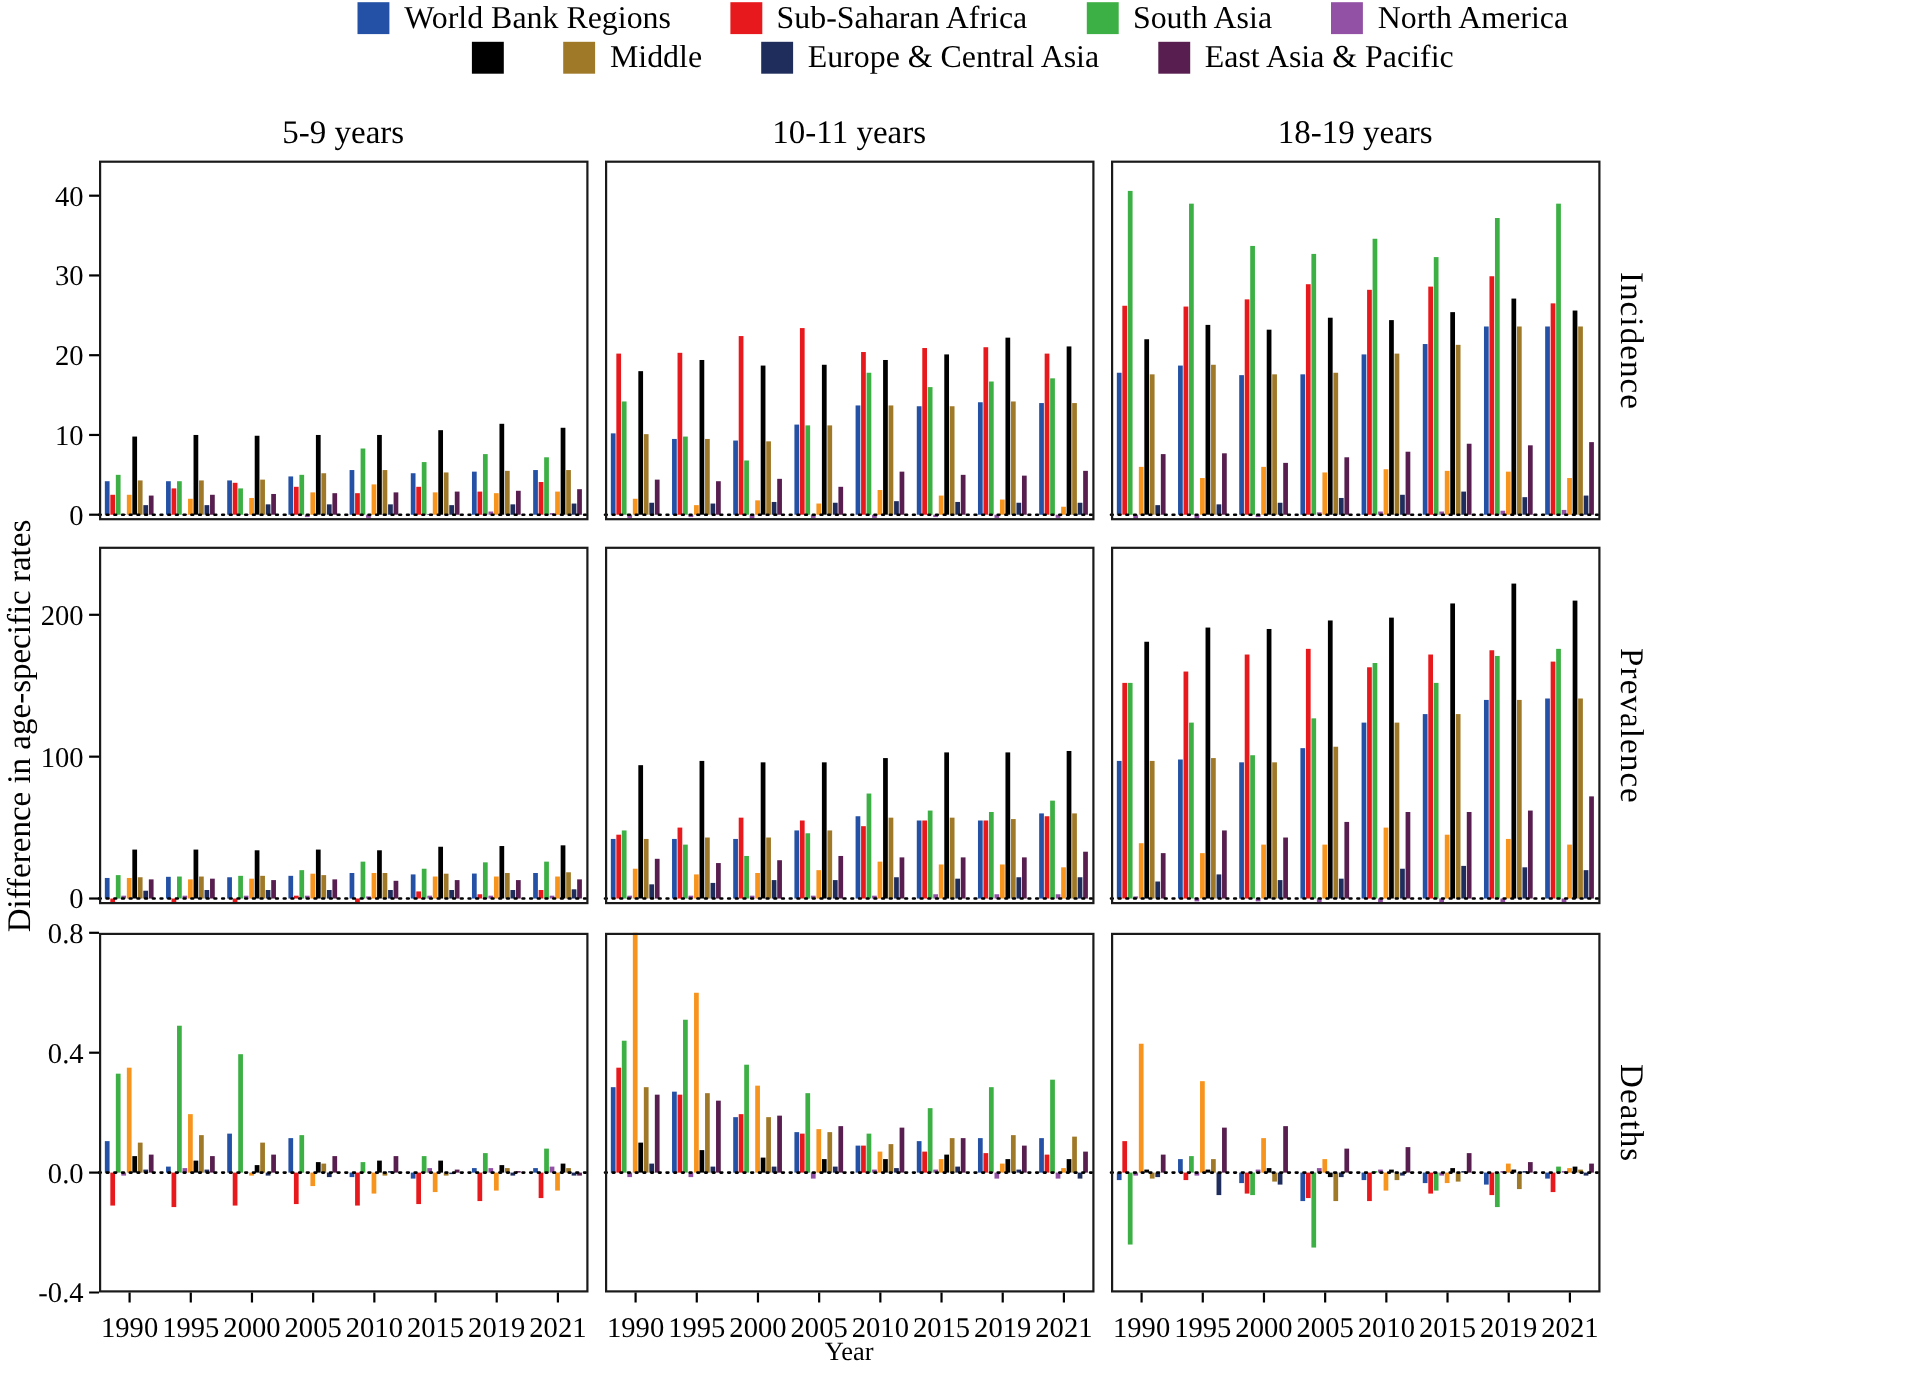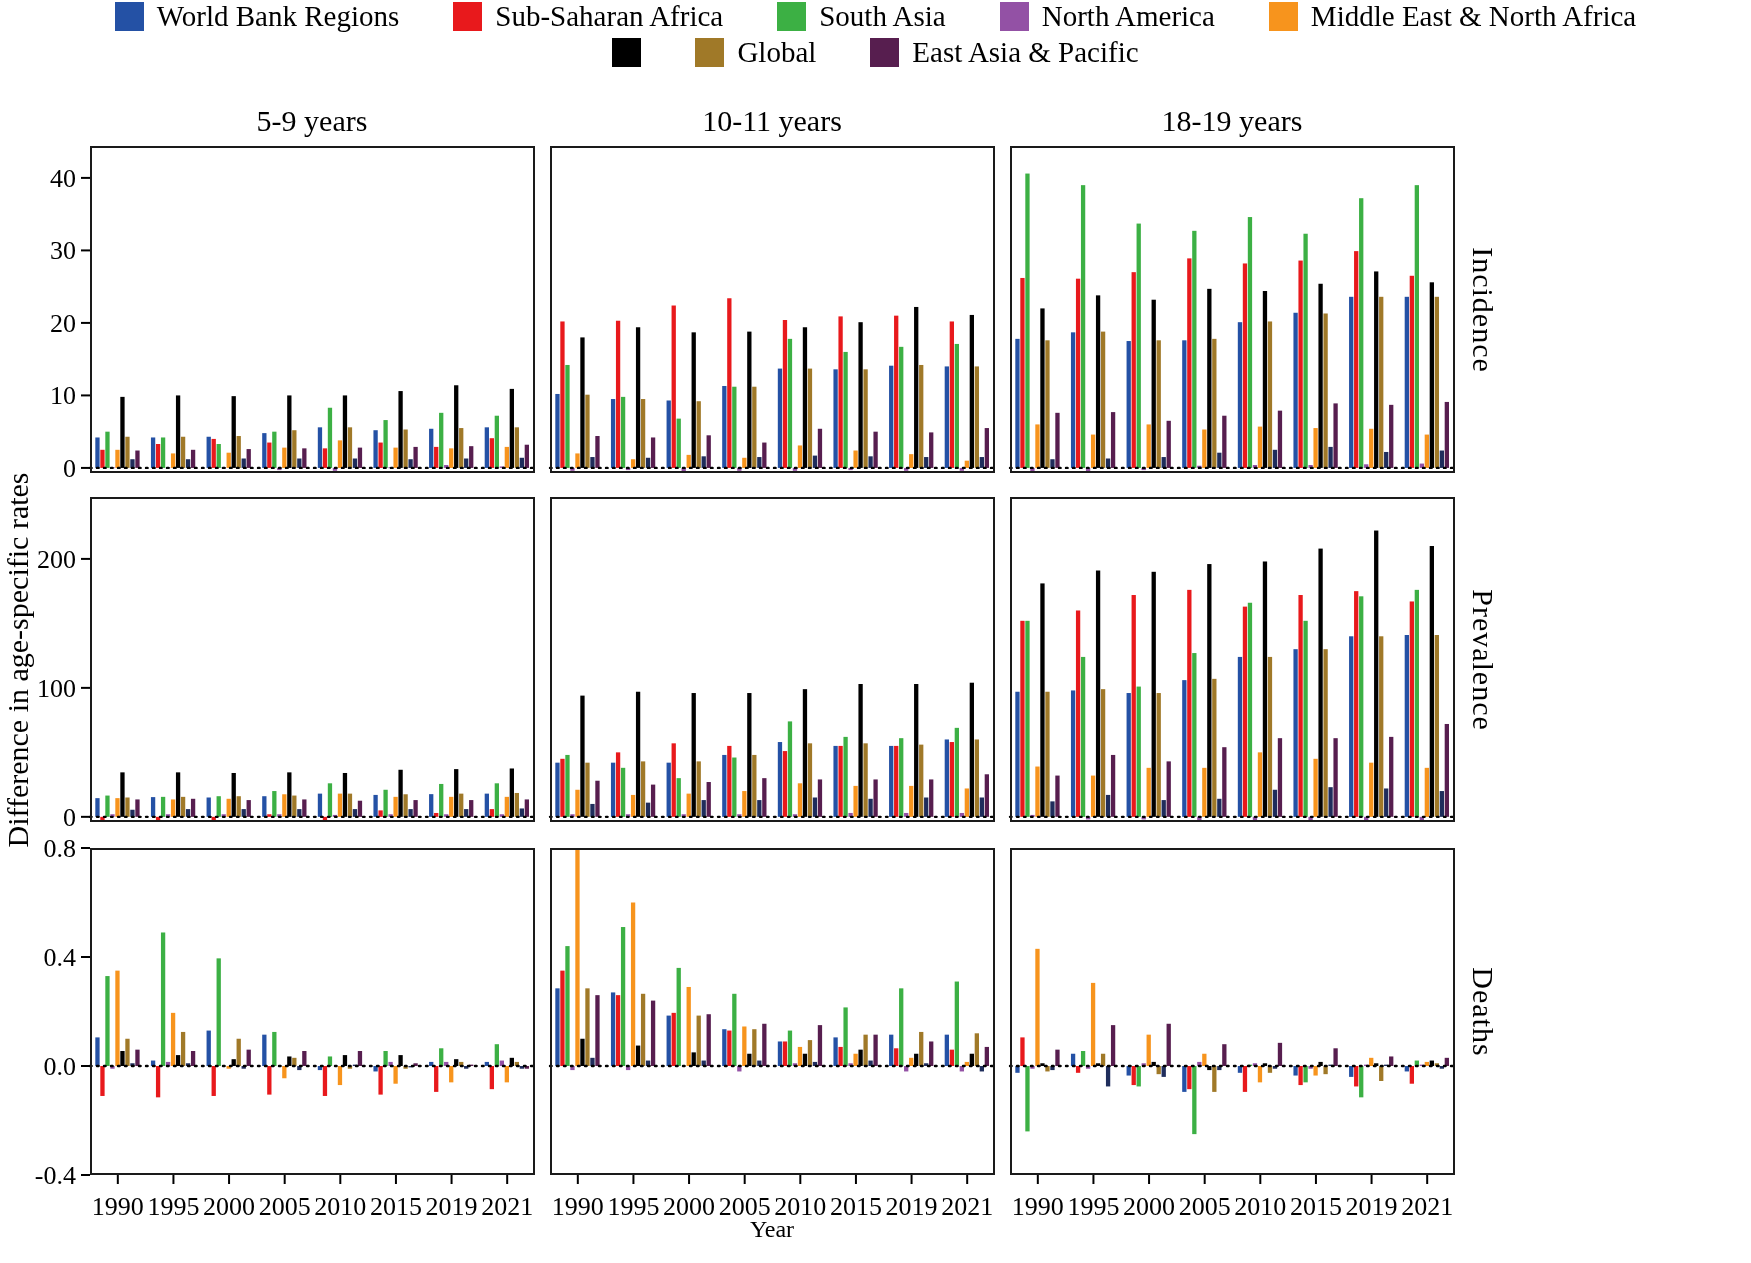--- a/index.html
+++ b/index.html
@@ -33,32 +33,32 @@
           <span class="legend-label">Sub-Saharan Africa</span>
         </div>
         <div class="legend-item">
           <span class="legend-swatch" style="background: rgb(60, 176, 68);"></span>
           <span class="legend-label">South Asia</span>
         </div>
         <div class="legend-item">
           <span class="legend-swatch" style="background: rgb(147, 81, 165);"></span>
           <span class="legend-label">North America</span>
         </div>
-        <div class="legend-item">
-          <span class="legend-swatch" style="background: rgb(247, 148, 29);"></span>
-          <span class="legend-label">Middle East &amp; North Africa</span>
-        </div>
       </div>
     <div class="legend-row">
         <div class="legend-item">
           <span class="legend-swatch" style="background: rgb(0, 0, 0);"></span>
         </div>
         <div class="legend-item">
           <span class="legend-swatch" style="background: rgb(160, 121, 40);"></span>
-          <span class="legend-label">Global</span>
+          <span class="legend-label">Middle</span>
+        </div>
+        <div class="legend-item">
+          <span class="legend-swatch" style="background: rgb(31, 45, 92);"></span>
+          <span class="legend-label">Europe &amp; Central Asia</span>
         </div>
         <div class="legend-item">
           <span class="legend-swatch" style="background: rgb(87, 30, 79);"></span>
           <span class="legend-label">East Asia &amp; Pacific</span>
         </div>
       </div>
   </div>
 
   <span class="col-title" style="left:312px">5-9 years</span>
   <span class="col-title" style="left:772px">10-11 years</span>

